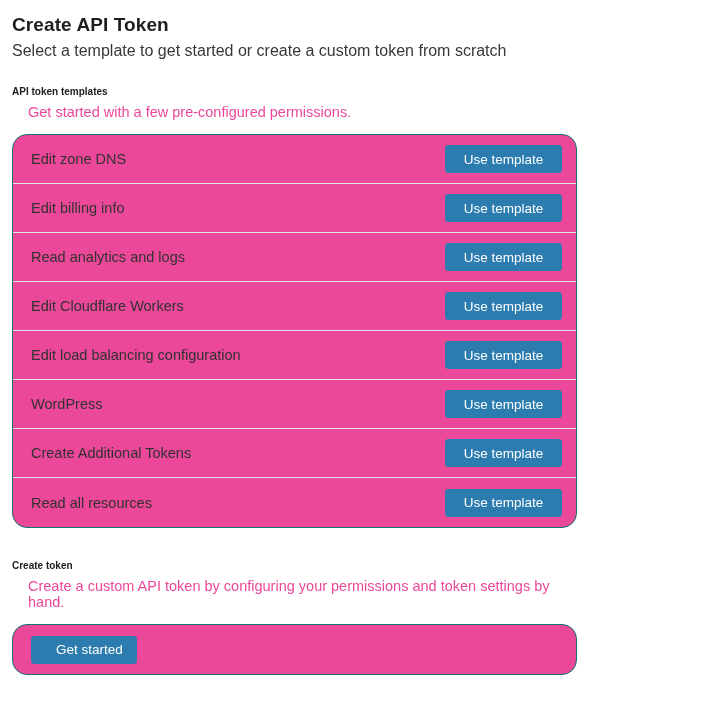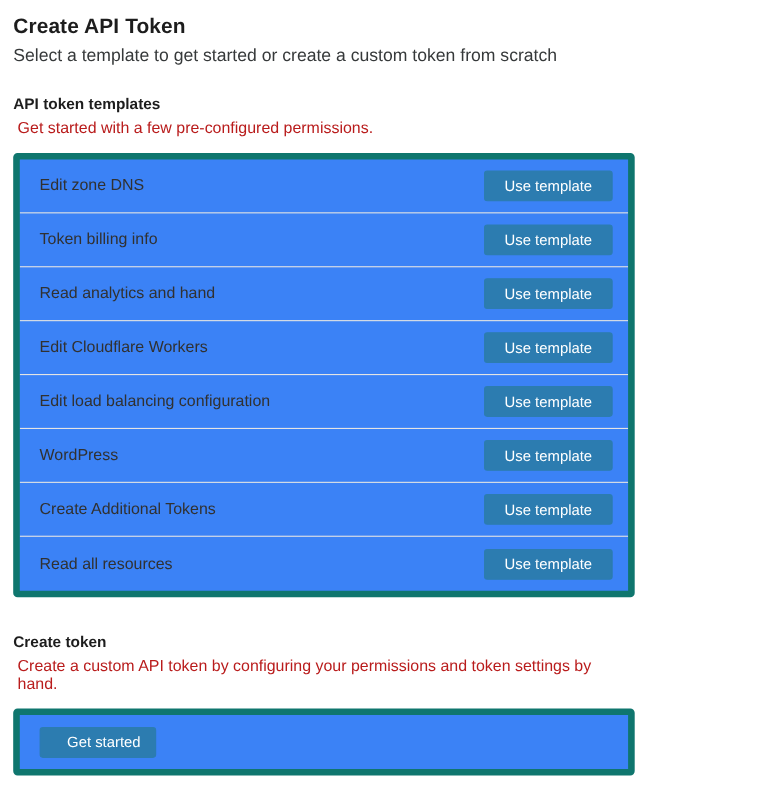--- a/index.html
+++ b/index.html
@@ -27,34 +27,34 @@
     color: #1d1d1d;
     margin: 4px 0 6px 0;
     letter-spacing: 0.1px;
   }
   .page-subtitle {
     font-size: 16px;
     color: #36393a;
     margin: 0 0 26px 0;
   }
   .section-title {
-    font-size: 14px;
+    font-size: 10px;
     font-weight: bold;
     color: #1d1d1d;
     margin: 0 0 7px 0;
   }
   .section-desc {
     font-size: 14.5px;
-    color: #b91c1c;
-    margin: 0 0 14px 4px;
+    color: #ec4899;
+    margin: 0 0 14px 16px;
   }
   .card {
-    border: 6px solid #0f766e;
-    border-radius: 4px;
-    background: #3b82f6;
+    border: 1px solid #0f766e;
+    border-radius: 15px;
+    background: #ec4899;
     overflow: hidden;
   }
   .row {
     display: flex;
     align-items: center;
     justify-content: space-between;
     padding: 0 14px 0 18px;
     height: 49px;
     border-bottom: 1px solid #e4e4e4;
     box-sizing: border-box;
@@ -108,26 +108,26 @@
   <p class="section-desc">Get started with a few pre-configured permissions.</p>
 
   <div class="card">
 
     <div class="row">
       <span class="row-label">Edit zone DNS</span>
       <button class="btn btn-template">Use template</button>
     </div>
 
     <div class="row">
-      <span class="row-label">Token billing info</span>
+      <span class="row-label">Edit billing info</span>
       <button class="btn btn-template">Use template</button>
     </div>
 
     <div class="row">
-      <span class="row-label">Read analytics and hand</span>
+      <span class="row-label">Read analytics and logs</span>
       <button class="btn btn-template">Use template</button>
     </div>
 
     <div class="row">
       <span class="row-label">Edit Cloudflare Workers</span>
       <button class="btn btn-template">Use template</button>
     </div>
 
     <div class="row">
       <span class="row-label">Edit load balancing configuration</span>

